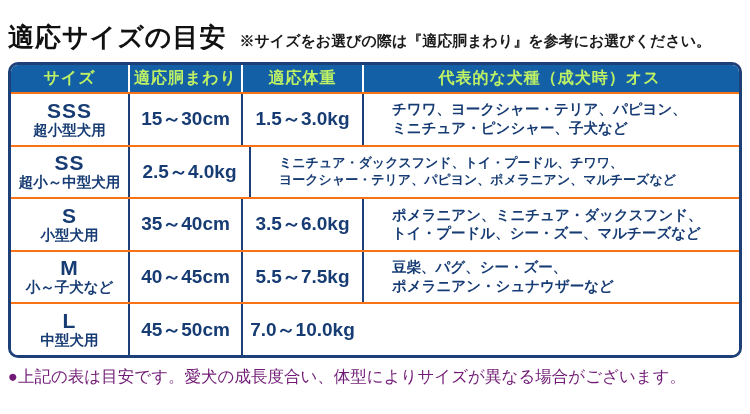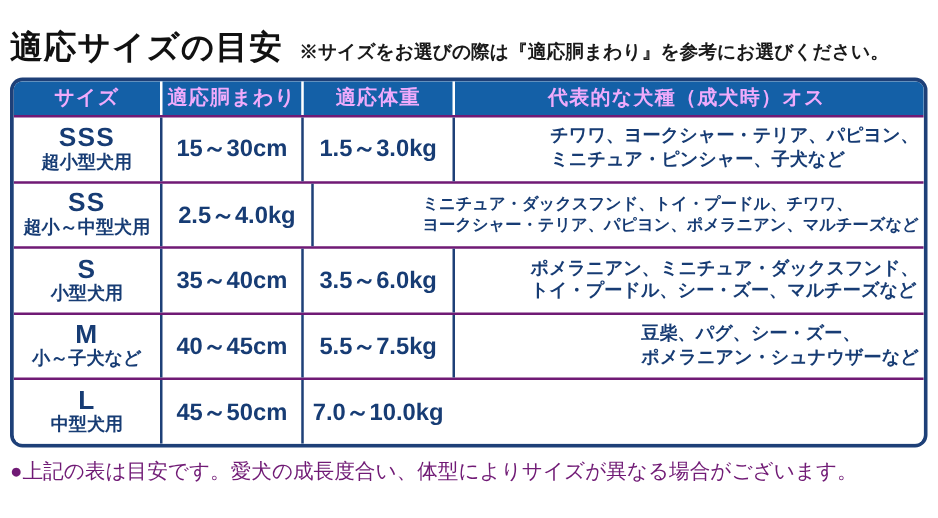--- a/index.html
+++ b/index.html
@@ -51,37 +51,37 @@
     display: flex;
     width: 100%;
     box-sizing: border-box;
   }
   .trow.head {
     height: 27px;
     background: #1460a7;
   }
   .trow.body {
     height: 52.6px;
-    border-top: 2px solid #701a75;
+    border-top: 2px solid #f97316;
     background: #ffffff;
   }
   .tcell {
     box-sizing: border-box;
     display: flex;
     flex-direction: column;
     align-items: center;
     justify-content: center;
     overflow: hidden;
   }
   .c1 { width: 117px; }
   .c2 { width: 113px; }
   .c3 { width: 121px; }
-  .c4 { flex: 1; align-items: flex-end; padding-left: 12px; padding-right: 4px; }
+  .c4 { flex: 1; align-items: flex-start; padding-left: 28px; padding-right: 4px; }
   .trow.head .tcell {
-    color: #f0abfc;
+    color: #bef264;
     font-size: 16px;
     font-weight: 700;
     letter-spacing: 1px;
   }
   .trow.head .tcell + .tcell { border-left: 2px solid #ffffff; }
   .trow.body .tcell + .tcell { border-left: 2px solid #1e4078; }
   .size-code {
     font-size: 21px;
     font-weight: 800;
     color: #173c74;

